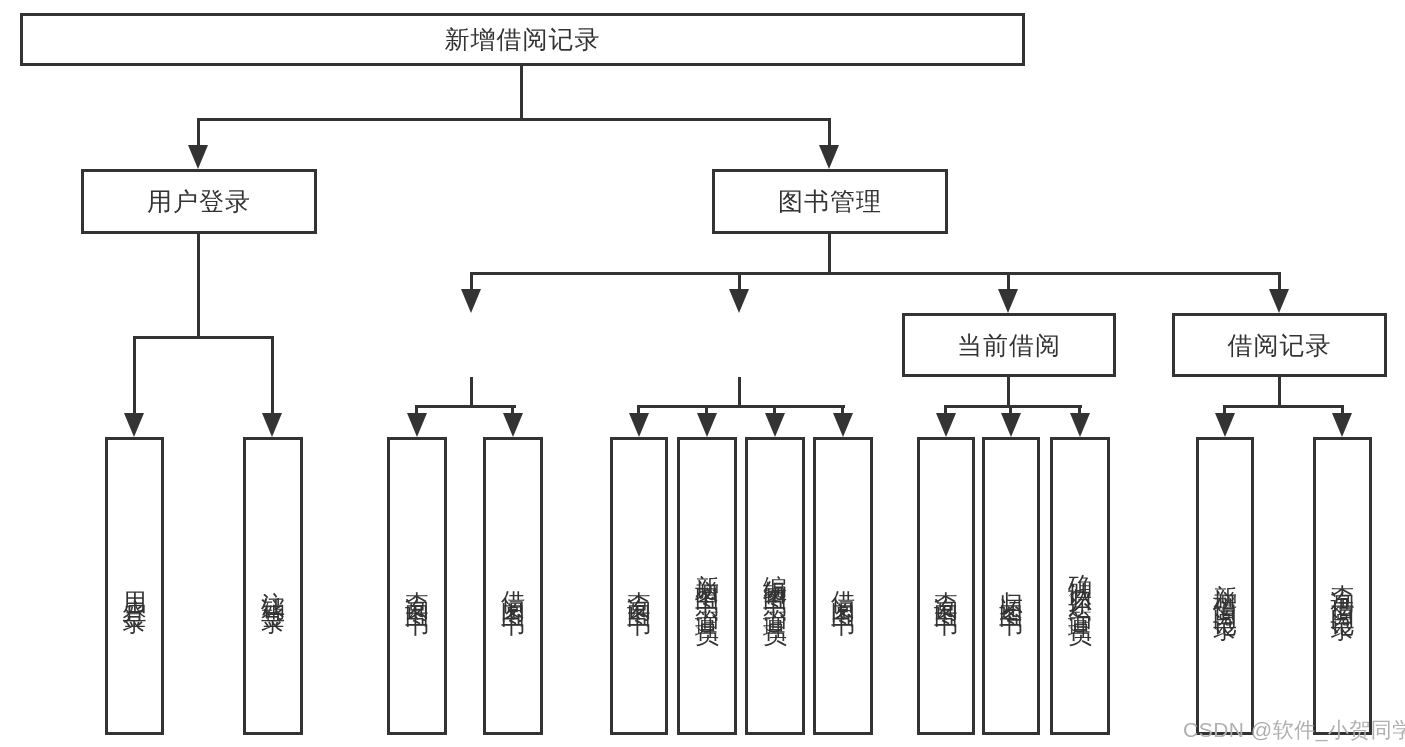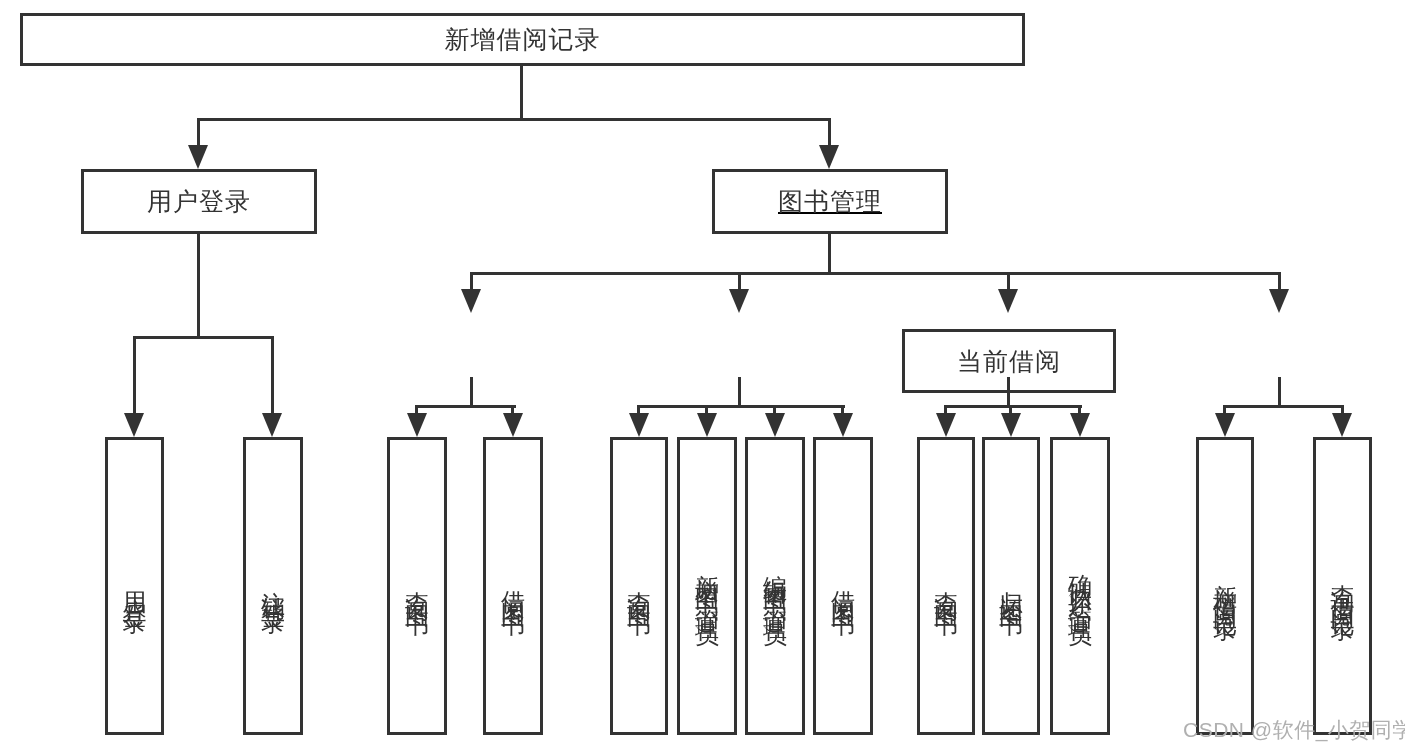--- a/index.html
+++ b/index.html
@@ -66,21 +66,21 @@
   <i class="vline" style="left:520px;top:66px;width:3px;height:52px;"></i>
   <i class="hline" style="left:197px;top:118px;width:634px;height:3px;"></i>
   <i class="vline" style="left:197px;top:118px;width:3px;height:28px;"></i>
   <i class="ah" style="left:188px;top:145px;"></i>
   <i class="vline" style="left:828px;top:118px;width:3px;height:28px;"></i>
   <i class="ah" style="left:819px;top:145px;"></i>
 
   <div class="box" style="left:81px;top:169px;width:236px;height:65px;">
     <span class="label">用户登录</span>
   </div>
-  <div class="box" style="left:712px;top:169px;width:236px;height:65px;text-decoration:underline;">
+  <div class="box" style="left:712px;top:169px;width:236px;height:65px;">
     <span class="label">图书管理</span>
   </div>
 
   <i class="vline" style="left:197px;top:234px;width:3px;height:102px;"></i>
   <i class="hline" style="left:133px;top:336px;width:141px;height:3px;"></i>
   <i class="vline" style="left:133px;top:336px;width:3px;height:77px;"></i>
   <i class="ah" style="left:124px;top:413px;"></i>
   <i class="vline" style="left:271px;top:336px;width:3px;height:77px;"></i>
   <i class="ah" style="left:262px;top:413px;"></i>
 
@@ -95,22 +95,25 @@
   <i class="hline" style="left:470px;top:272px;width:811px;height:3px;"></i>
   <i class="vline" style="left:470px;top:272px;width:3px;height:19px;"></i>
   <i class="ah" style="left:461px;top:289px;"></i>
   <i class="vline" style="left:738px;top:272px;width:3px;height:19px;"></i>
   <i class="ah" style="left:729px;top:289px;"></i>
   <i class="vline" style="left:1007px;top:272px;width:3px;height:19px;"></i>
   <i class="ah" style="left:998px;top:289px;"></i>
   <i class="vline" style="left:1278px;top:272px;width:3px;height:19px;"></i>
   <i class="ah" style="left:1269px;top:289px;"></i>
 
-  <div class="box" style="left:902px;top:313px;width:214px;height:64px;margin-top:16px;">
+  <div class="box" style="left:902px;top:313px;width:214px;height:64px;">
     <span class="label">当前借阅</span>
+  </div>
+  <div class="box" style="left:1172px;top:313px;width:215px;height:64px;">
+    <span class="label">借阅记录</span>
   </div>
 
   <i class="vline" style="left:470px;top:377px;width:3px;height:28px;"></i>
   <i class="hline" style="left:416px;top:405px;width:100px;height:3px;"></i>
   <i class="vline" style="left:415px;top:405px;width:3px;height:10px;"></i>
   <i class="ah" style="left:407px;top:413px;"></i>
   <i class="vline" style="left:511px;top:405px;width:3px;height:10px;"></i>
   <i class="ah" style="left:503px;top:413px;"></i>
 
   <div class="box" style="left:387px;top:437px;width:60px;height:298px;">

